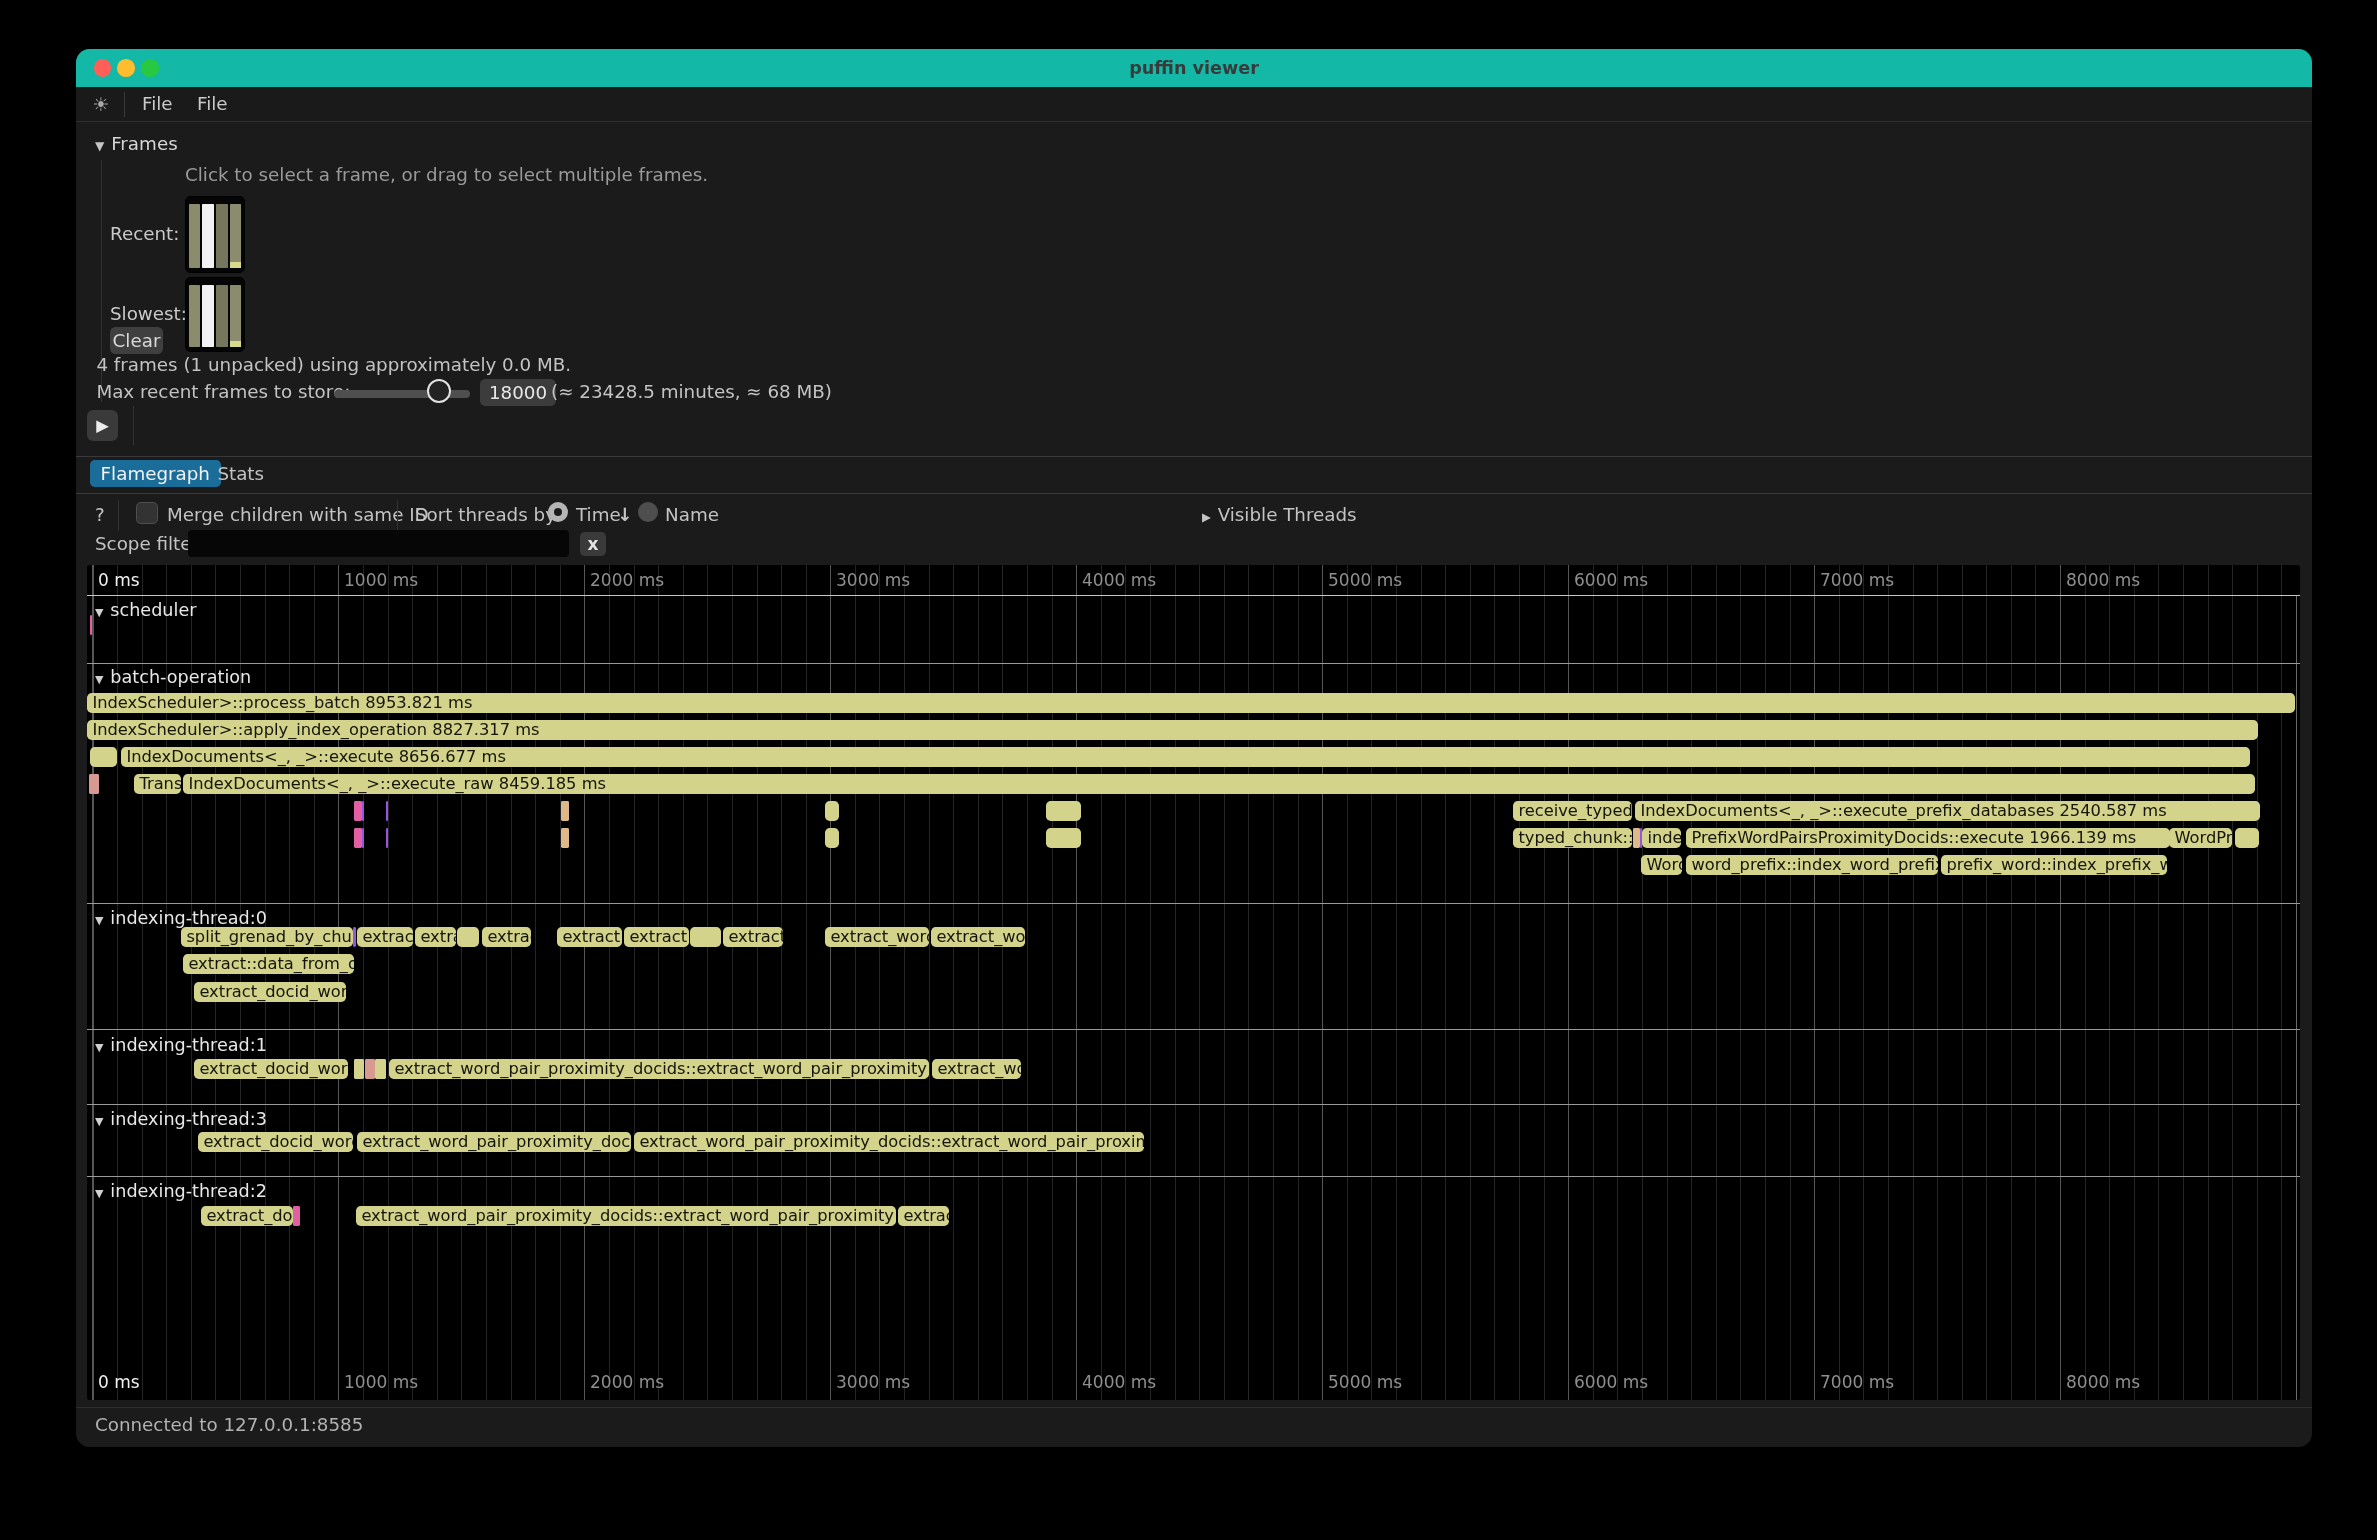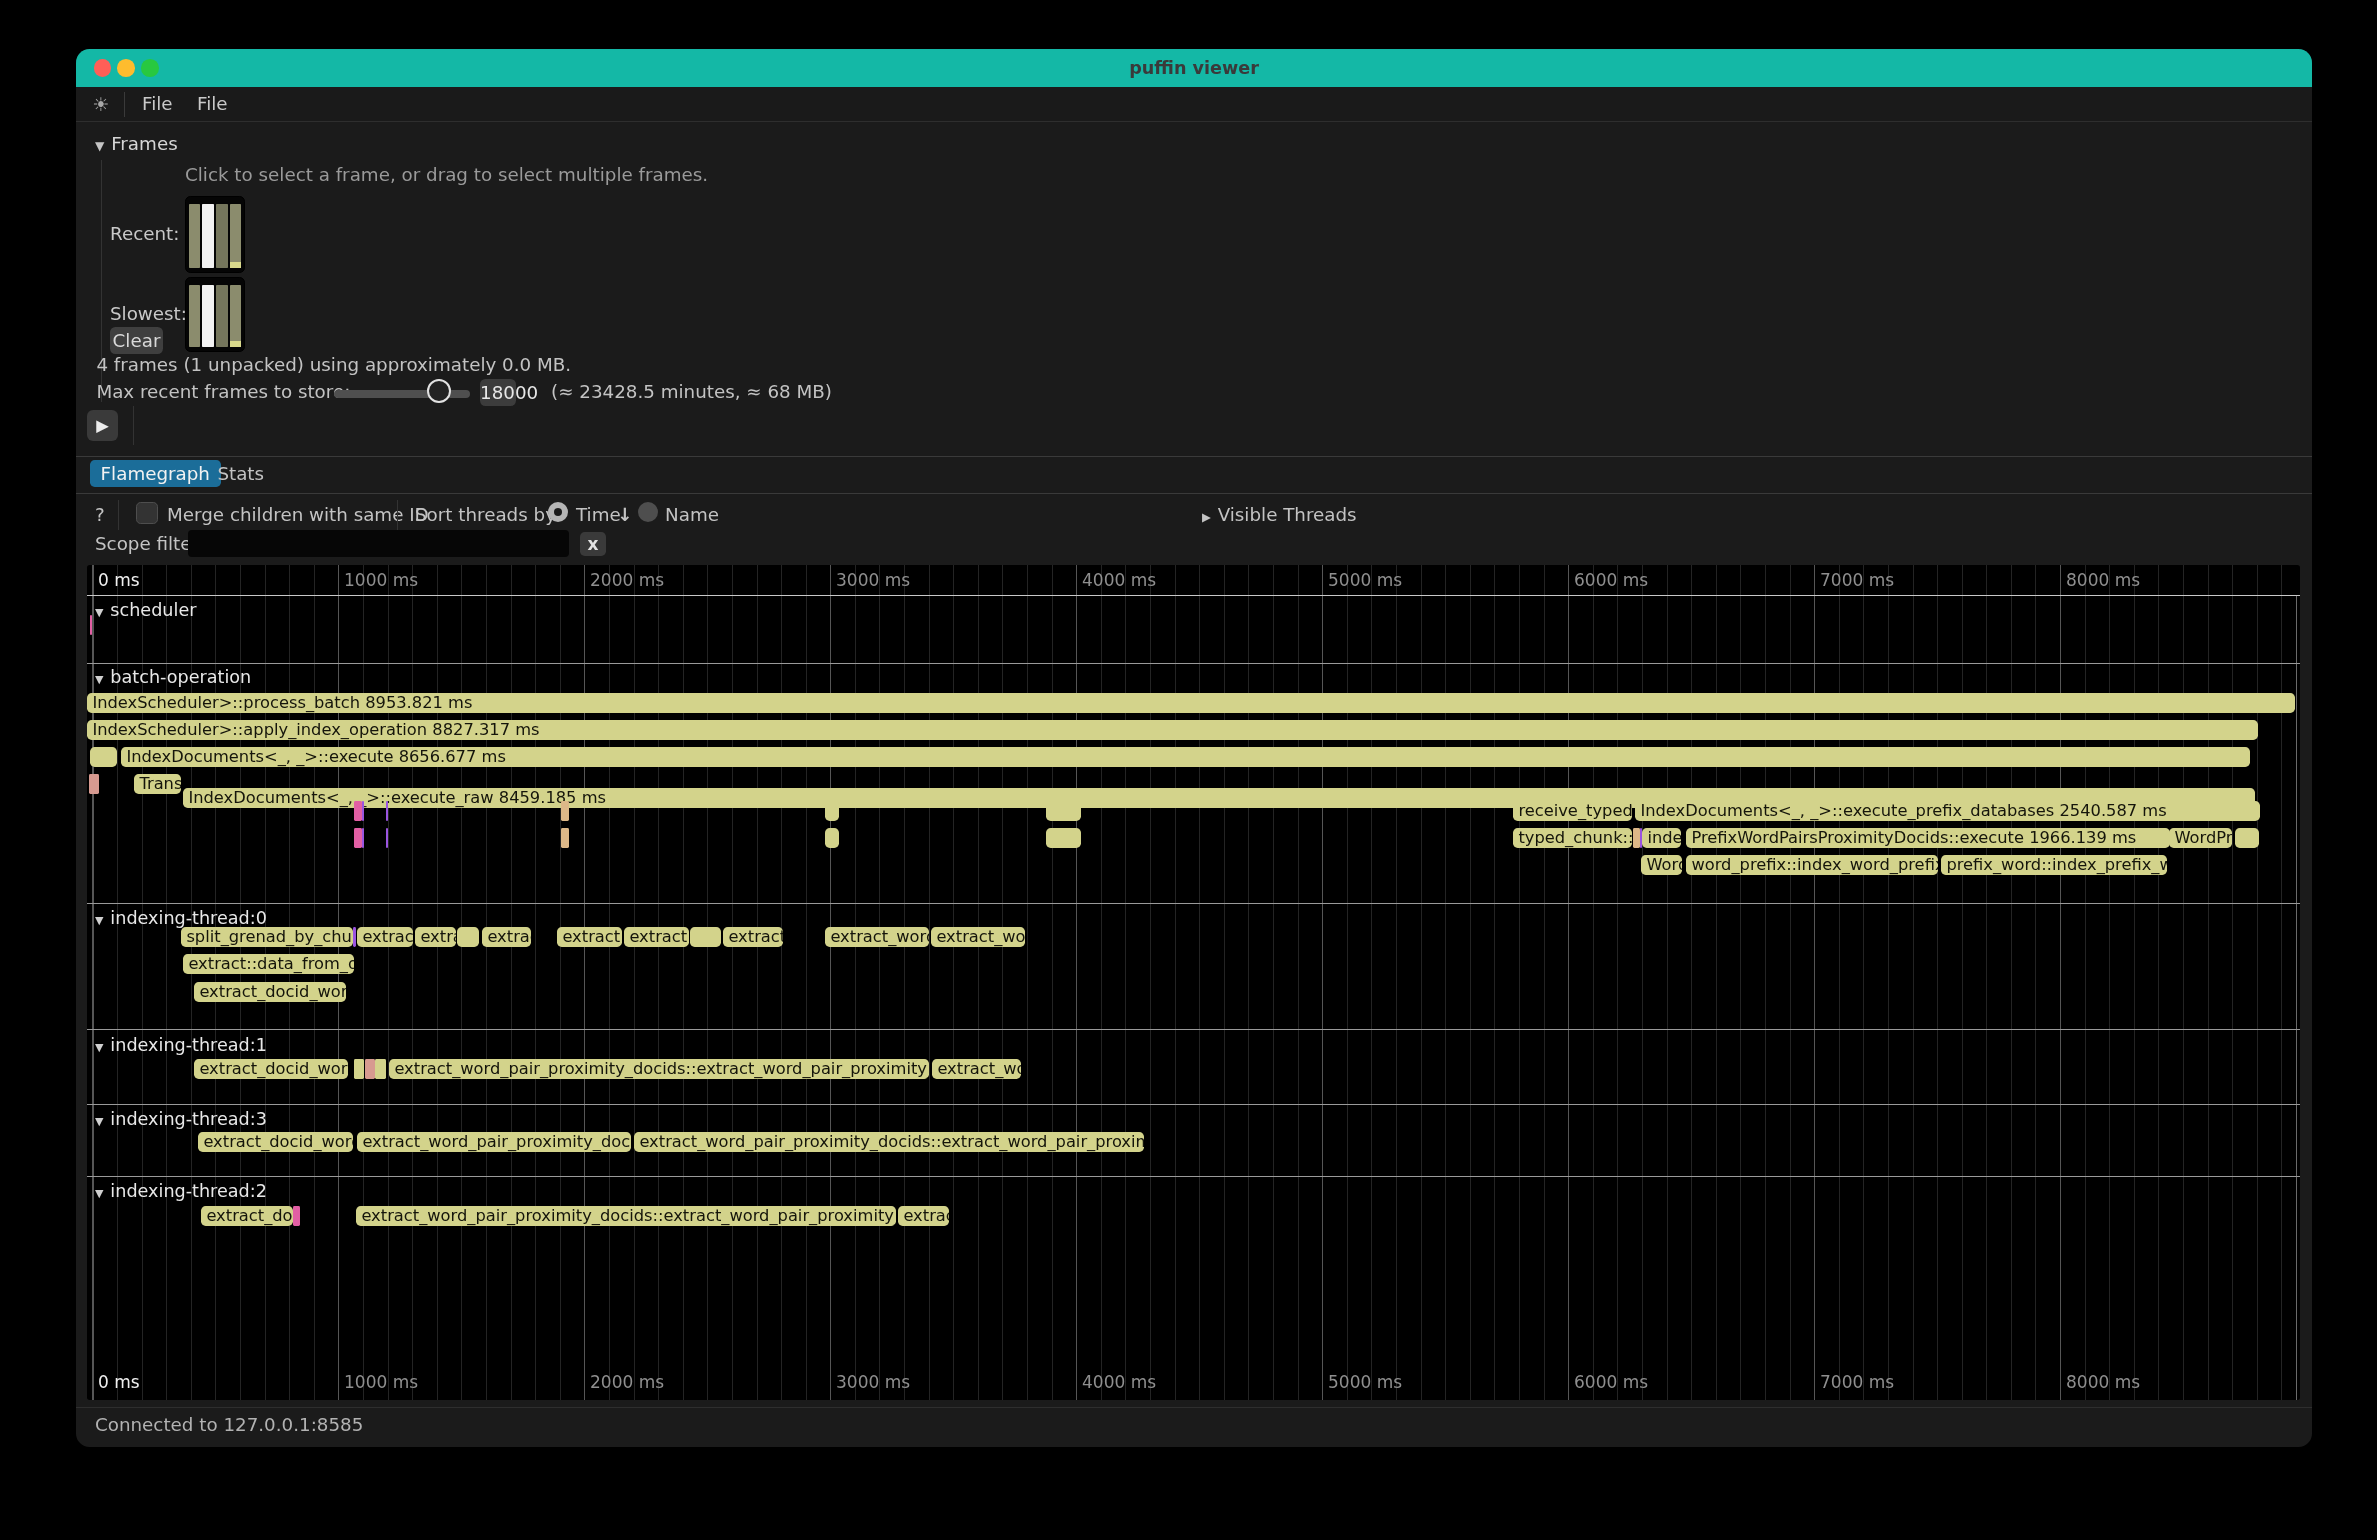--- a/index.html
+++ b/index.html
@@ -36,21 +36,21 @@
   #slowest-thumb { top:228px; height:75px; }
   .stripe { flex:1; border-radius:0.7px; position:relative; }
   .stripe .tip { position:absolute; left:0; right:0; bottom:0; height:6.1px; }
   #clear-button { position:absolute; left:34px; top:278px; width:53px; height:27px; background:#3f3f3f;
     border-radius:5.4px; color:#d9d9d9; font-size:18.3px; text-align:center; line-height:27px; }
   #frames-summary { position:absolute; left:20.4px; top:305px; font-size:18.3px; color:#c3c3c3; }
   #maxframes-label { position:absolute; left:20.4px; top:332px; font-size:18.3px; color:#c3c3c3; }
   #slider-track { position:absolute; left:258px; top:341px; width:136px; height:8.1px; background:#4f4f4f; border-radius:4.1px; }
   #slider-knob { position:absolute; left:351px; top:330px; width:24.4px; height:24.4px; border-radius:50%;
     background:#232323; border:2.7px solid #e2e2e2; }
-  #maxframes-value { position:absolute; left:404px; top:330px; width:36px; height:27px; background:#3c3c3c;
+  #maxframes-value { position:absolute; left:404px; top:330px; width:76px; height:27px; background:#3c3c3c;
     border-radius:5.4px; color:#e8e8e8; font-size:18.3px; text-align:center; line-height:27px; }
   #maxframes-hint { position:absolute; left:475px; top:332px; font-size:18.3px; color:#c3c3c3; }
   
   #play-button { position:absolute; left:11px; top:361px; width:31px; height:31px; background:#3a3a3a;
     border-radius:6.1px; color:#ededed; font-size:16.3px; text-align:center; line-height:31px; }
   #play-sep { position:absolute; left:57px; top:357px; width:1.4px; height:39px; background:#333; }
   #frame-info { position:absolute; left:90px; top:366px; font-size:18.3px; color:#c9c9c9; }
   .hr { position:absolute; left:0; width:100%; height:1.4px; background:#3a3a3a; }
   #hr1 { top:407px; } #hr2 { top:444px; }
   
@@ -294,21 +294,21 @@
       <div class="sec-header" style="top: 35px;"><span class="tri">▼</span><span>scheduler</span></div>
       <div class="bar thin" style="left: 2.7px; top: 50px; width: 2.7px; background: rgb(226, 95, 164);"></div>
       <div class="sec-sep" style="top: 98px;"></div>
       <div class="sec-header" style="top: 102px;"><span class="tri">▼</span><span>batch-operation</span></div>
       <div class="bar" style="left: 0px; top: 128px; width: 2208px; background: rgb(211, 211, 139);">IndexScheduler&gt;::process_batch 8953.821 ms</div>
       <div class="bar" style="left: 0px; top: 155px; width: 2171px; background: rgb(211, 211, 139);">IndexScheduler&gt;::apply_index_operation 8827.317 ms</div>
       <div class="bar" style="left: 3.4px; top: 182px; width: 26.5px; background: rgb(211, 211, 139);"></div>
       <div class="bar" style="left: 34px; top: 182px; width: 2129px; background: rgb(211, 211, 139);">IndexDocuments&lt;_, _&gt;::execute 8656.677 ms</div>
       <div class="bar thin" style="left: 2px; top: 209px; width: 9.5px; background: rgb(215, 154, 144);"></div>
       <div class="bar" style="left: 47px; top: 209px; width: 47px; background: rgb(211, 211, 139);">Trans</div>
-      <div class="bar" style="left: 96px; top: 223px; width: 2072px; background: rgb(211, 211, 139);">IndexDocuments&lt;_, _&gt;::execute_raw 8459.185 ms</div>
+      <div class="bar" style="left: 96px; top: 209px; width: 2072px; background: rgb(211, 211, 139);">IndexDocuments&lt;_, _&gt;::execute_raw 8459.185 ms</div>
       <div class="bar thin" style="left: 267px; top: 236px; width: 8.1px; background: rgb(226, 95, 164);"></div>
       <div class="bar thin" style="left: 275px; top: 236px; width: 2px; background: rgb(154, 85, 224);"></div>
       <div class="bar thin" style="left: 299px; top: 236px; width: 2px; background: rgb(154, 85, 224);"></div>
       <div class="bar thin" style="left: 474px; top: 236px; width: 8.1px; background: rgb(221, 184, 136);"></div>
       <div class="bar" style="left: 738px; top: 236px; width: 13.6px; background: rgb(211, 211, 139);"></div>
       <div class="bar" style="left: 959px; top: 236px; width: 35px; background: rgb(211, 211, 139);"></div>
       <div class="bar" style="left: 1426px; top: 236px; width: 119px; background: rgb(211, 211, 139);">receive_typed_</div>
       <div class="bar" style="left: 1548px; top: 236px; width: 625px; background: rgb(211, 211, 139);">IndexDocuments&lt;_, _&gt;::execute_prefix_databases 2540.587 ms</div>
       <div class="bar thin" style="left: 267px; top: 263px; width: 8.1px; background: rgb(226, 95, 164);"></div>
       <div class="bar thin" style="left: 275px; top: 263px; width: 2px; background: rgb(154, 85, 224);"></div>

